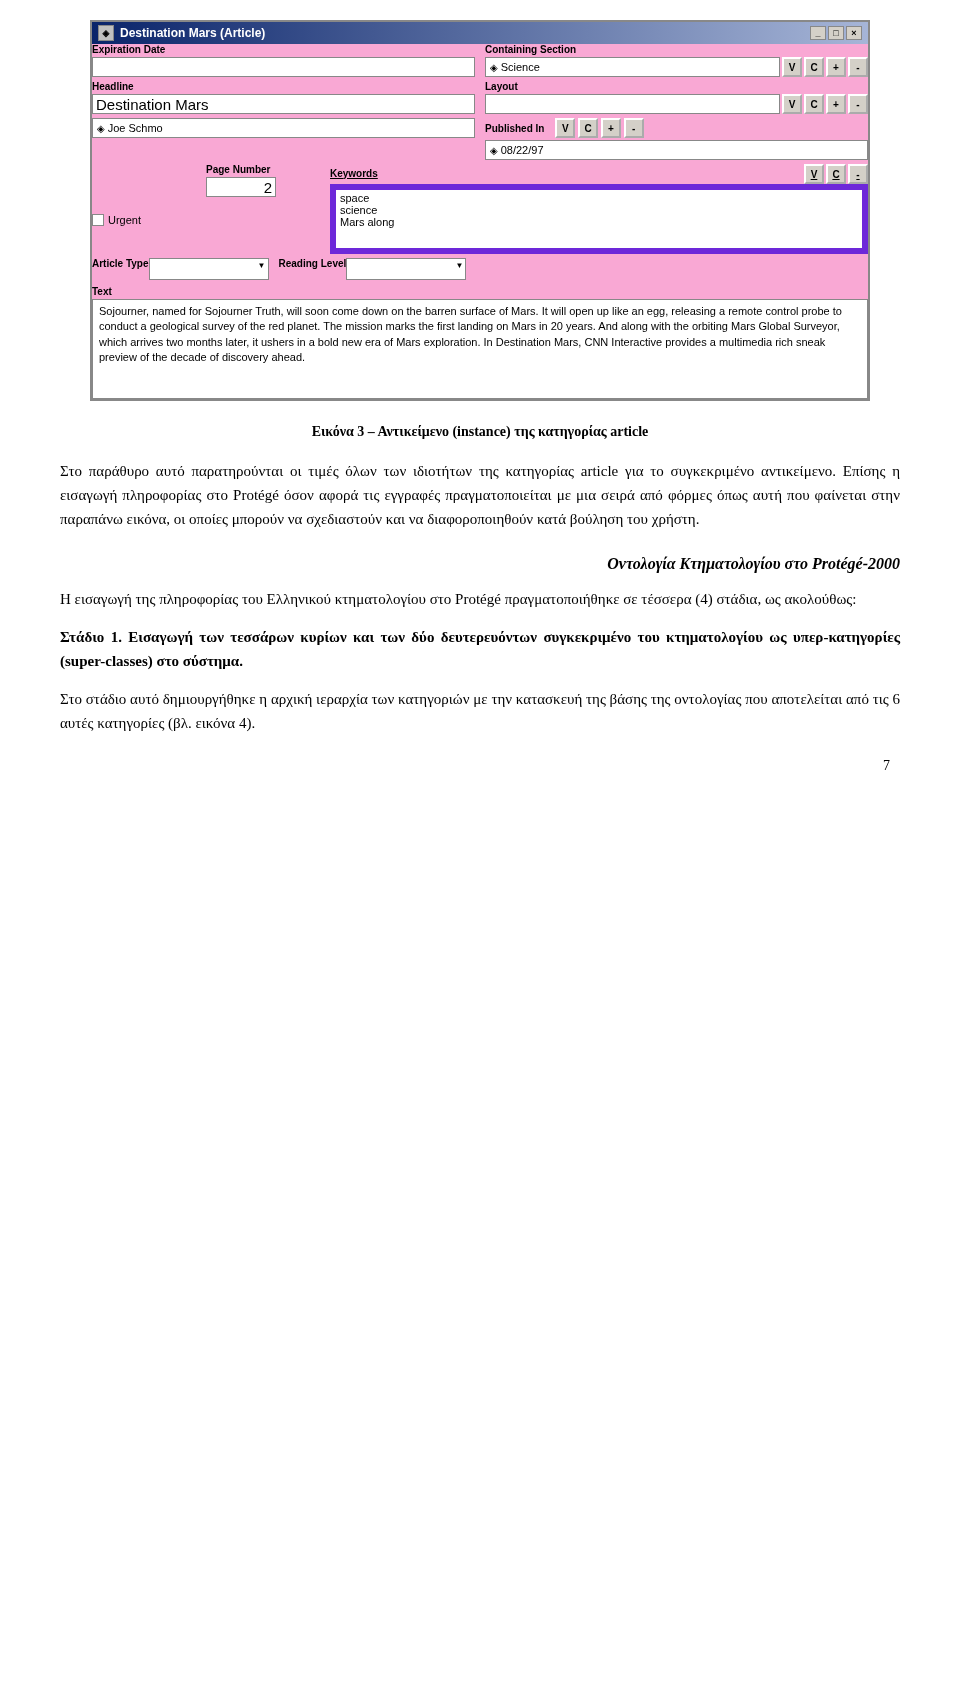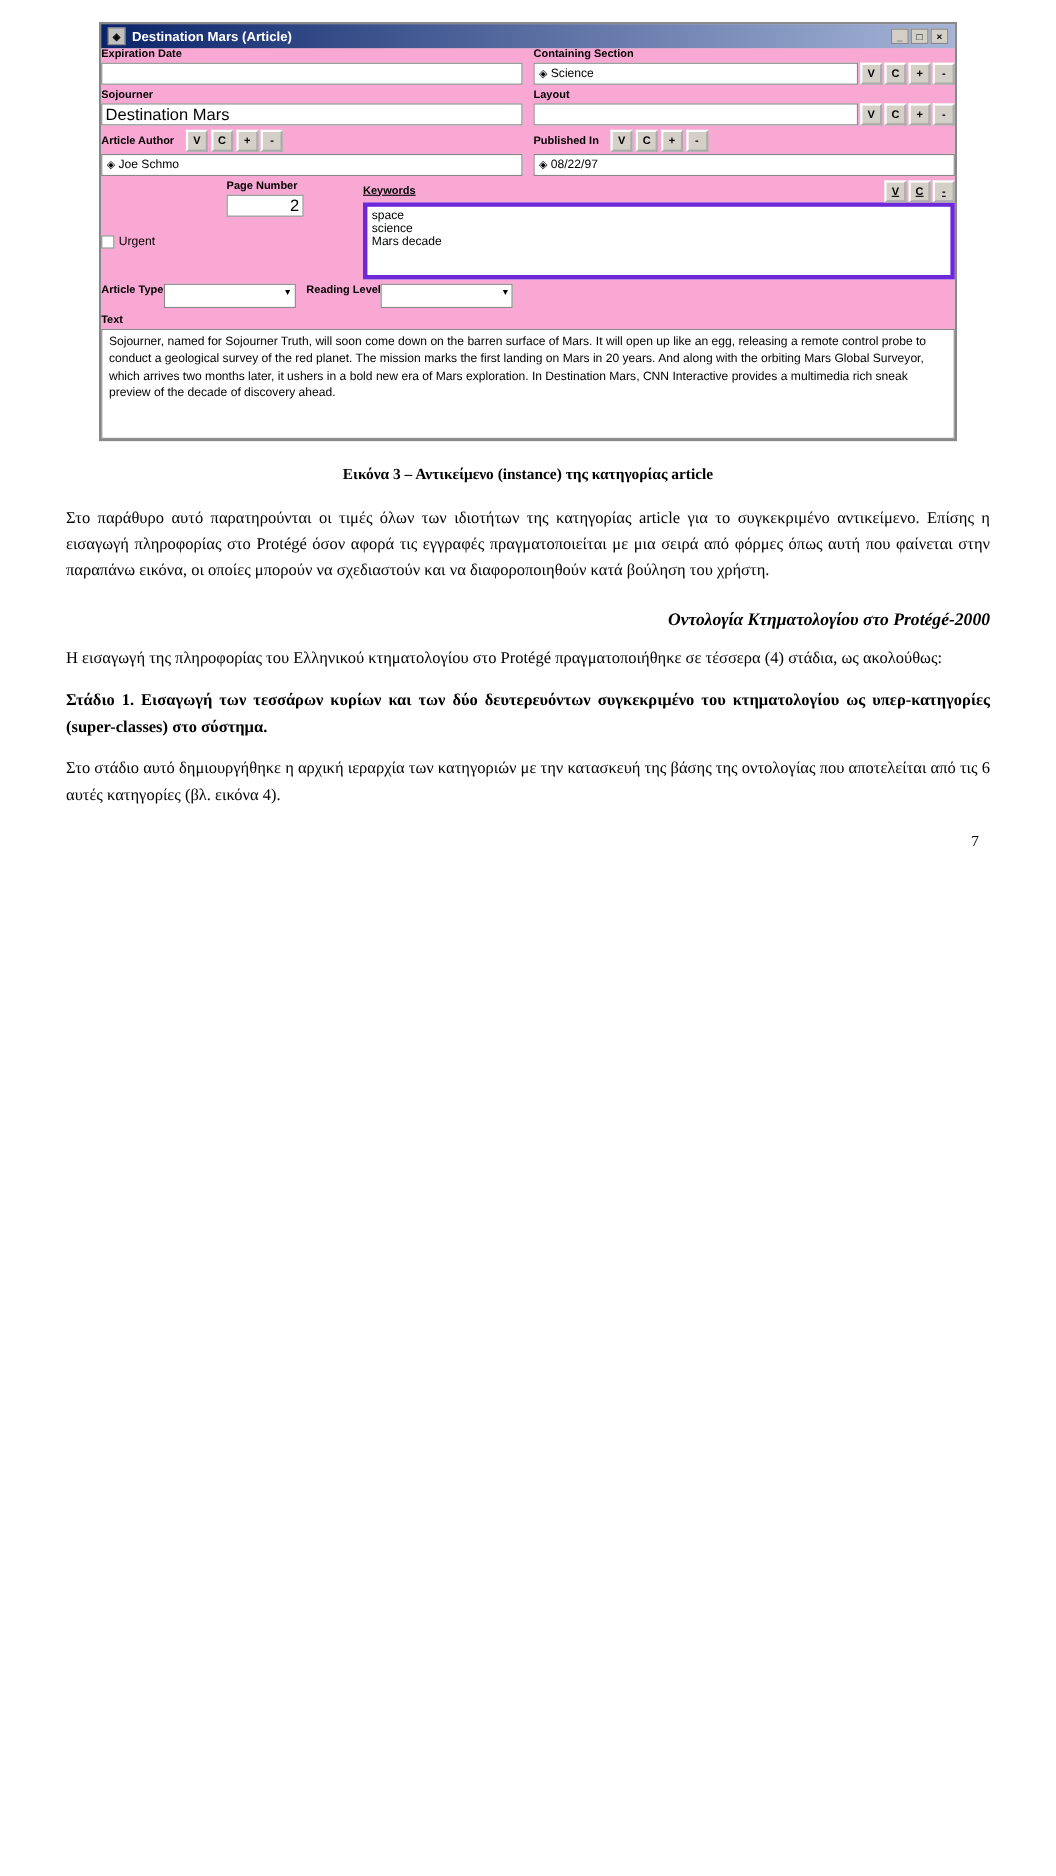--- a/index.html
+++ b/index.html
@@ -139,21 +139,21 @@
       margin-top: 28px;
     }
     .checkbox {
       width: 12px;
       height: 12px;
       border: 1px solid #888;
       background: #fff;
     }
     .keywords-box {
       background: #fff;
-      border: 4px solid #6d28d9;
+      border: 6px solid #6d28d9;
       width: 100%;
       min-height: 70px;
       padding: 2px 4px;
       font-size: 11px;
     }
     .kw-btns {
       display: flex;
       align-items: center;
       gap: 2px;
       justify-content: flex-end;
@@ -287,48 +287,39 @@
             <button class="btn-small">V</button>
             <button class="btn-small">C</button>
             <button class="btn-small">+</button>
             <button class="btn-small">-</button>
           </div>
         </div>
       </div>
 
       <div class="form-grid" style="margin-top:4px;">
         <div>
-          <div class="field-label">Sojourner</div>
+          <div class="field-label">Headline</div>
           <div class="field-row">
             <input type="text" class="win-input" value="Destination Mars" style="">
           </div>
         </div>
         <div>
           <div class="field-label">Layout</div>
           <div class="field-row">
             <input type="text" class="win-input" value="" style="">
             <button class="btn-small">V</button>
             <button class="btn-small">C</button>
             <button class="btn-small">+</button>
             <button class="btn-small">-</button>
           </div>
         </div>
       </div>
 
       <div class="form-grid" style="margin-top:4px;">
         <div>
-          <div class="field-label">
-            <span>Article Author</span>
-            <span style="margin-left:8px;">
-              <button class="btn-small" style="display:inline-flex;">V</button>
-              <button class="btn-small" style="display:inline-flex;">C</button>
-              <button class="btn-small" style="display:inline-flex;">+</button>
-              <button class="btn-small" style="display:inline-flex;">-</button>
-            </span>
-          </div>
           <div class="field-row">
             <div class="section-row">
               <span class="section-icon">◈</span>
               <span class="section-text">Joe Schmo</span>
             </div>
           </div>
         </div>
         <div>
           <div class="field-label">
             <span>Published In</span>
@@ -368,21 +359,21 @@
             <div class="field-label">Keywords</div>
             <div class="kw-btns">
               <button class="btn-small">V</button>
               <button class="btn-small">C</button>
               <button class="btn-small">-</button>
             </div>
           </div>
           <div class="keywords-box">
             <div>space</div>
             <div>science</div>
-            <div>Mars decade</div>
+            <div>Mars along</div>
           </div>
         </div>
       </div>
 
       <div class="type-row">
         <div class="type-col">
           <div class="field-label">Article Type</div>
           <div class="select-wrapper">
             <select class="win-select">
               <option value=""></option>

